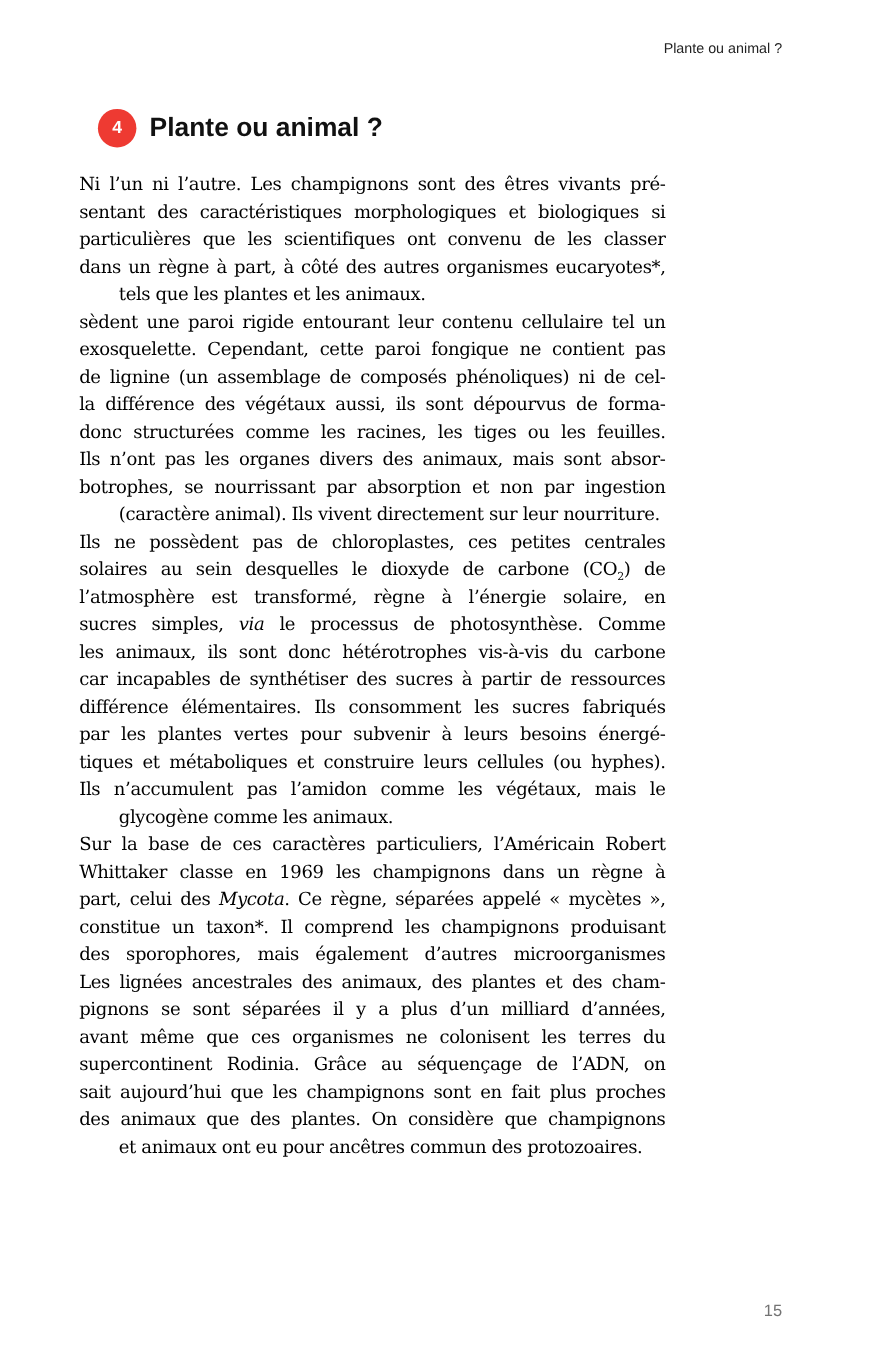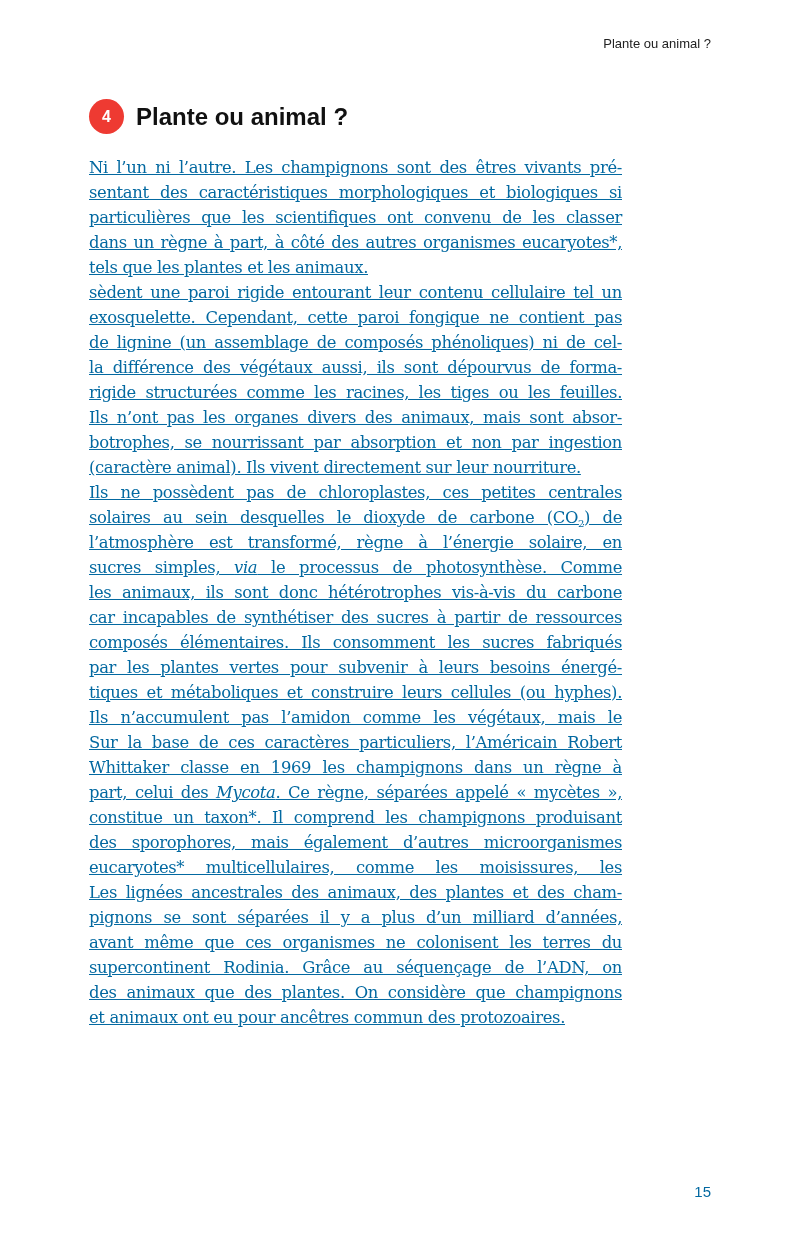--- a/index.html
+++ b/index.html
@@ -17,29 +17,29 @@
     background: #ee3a32; color: #fff;
     font-family: "Liberation Sans", sans-serif; font-weight: bold; font-size: 16px;
     display: flex; align-items: center; justify-content: center;
   }
   .chapter-title {
     margin-left: 12px;
     font-family: "Liberation Sans", sans-serif; font-weight: bold; font-size: 24px;
     color: #111;
   }
   .body-text {
-    position: absolute; top: 155px; left: 89px; width: 533px;
+    position: absolute; top: 155px; left: 72px; width: 533px;
     font-family: "DejaVu Serif", serif; font-size: 16.4px; line-height: 25px;
-    color: #0369a1; letter-spacing: -0.35px; text-decoration: underline;
+    color: #000000; letter-spacing: -0.35px;
   }
   .line { display: block; white-space: nowrap; text-align: justify; text-align-last: justify; height: 25px; }
-  .line.last { text-align-last: left; }
+  .line.last { text-align-last: left; margin-left: 36px; }
   .page-number {
     position: absolute; top: 1183px; right: 89px;
-    font-family: "Liberation Sans", sans-serif; font-size: 15px; color: #0369a1;
+    font-family: "Liberation Sans", sans-serif; font-size: 15px; color: #737373;
   }
   sub { font-size: 10px; line-height: 0; }
 </style>
 </head>
 <body>
 
 <div class="running-head">Plante ou animal ?</div>
 
 <div class="chapter-head">
   <div class="chapter-badge">4</div>
@@ -54,51 +54,52 @@
     <span class="line">particulières que les scientifiques ont convenu de les classer</span>
     <span class="line">dans un règne à part, à côté des autres organismes eucaryotes*,</span>
     <span class="line last">tels que les plantes et les animaux.</span>
   </div>
 
   <div>
     <span class="line">sèdent une paroi rigide entourant leur contenu cellulaire tel un</span>
     <span class="line">exosquelette. Cependant, cette paroi fongique ne contient pas</span>
     <span class="line">de lignine (un assemblage de composés phénoliques) ni de cel-</span>
     <span class="line">la différence des végétaux aussi, ils sont dépourvus de forma-</span>
-    <span class="line">rigide structurées comme les racines, les tiges ou les feuilles.</span>
+    <span class="line">donc structurées comme les racines, les tiges ou les feuilles.</span>
     <span class="line">Ils n’ont pas les organes divers des animaux, mais sont absor-</span>
     <span class="line">botrophes, se nourrissant par absorption et non par ingestion</span>
     <span class="line last">(caractère animal). Ils vivent directement sur leur nourriture.</span>
   </div>
 
   <div>
     <span class="line">Ils ne possèdent pas de chloroplastes, ces petites centrales</span>
     <span class="line"><span>solaires au sein desquelles le dioxyde de carbone (CO</span><sub>2</sub><span>) de</span></span>
     <span class="line">l’atmosphère est transformé, règne à l’énergie solaire, en</span>
     <span class="line"><span>sucres simples, </span><em>via</em><span> le processus de photosynthèse. Comme</span></span>
     <span class="line">les animaux, ils sont donc hétérotrophes vis-à-vis du carbone</span>
     <span class="line">car incapables de synthétiser des sucres à partir de ressources</span>
-    <span class="line">composés élémentaires. Ils consomment les sucres fabriqués</span>
+    <span class="line">différence élémentaires. Ils consomment les sucres fabriqués</span>
     <span class="line">par les plantes vertes pour subvenir à leurs besoins énergé-</span>
     <span class="line">tiques et métaboliques et construire leurs cellules (ou hyphes).</span>
     <span class="line">Ils n’accumulent pas l’amidon comme les végétaux, mais le</span>
+    <span class="line last">glycogène comme les animaux.</span>
   </div>
 
   <div>
     <span class="line">Sur la base de ces caractères particuliers, l’Américain Robert</span>
     <span class="line">Whittaker classe en 1969 les champignons dans un règne à</span>
     <span class="line"><span>part, celui des </span><em>Mycota</em><span>. Ce règne, séparées appelé « mycètes »,</span></span>
     <span class="line">constitue un taxon*. Il comprend les champignons produisant</span>
     <span class="line">des sporophores, mais également d’autres microorganismes</span>
-    <span class="line">eucaryotes* multicellulaires, comme les moisissures, les</span>
   </div>
 
   <div>
     <span class="line">Les lignées ancestrales des animaux, des plantes et des cham-</span>
     <span class="line">pignons se sont séparées il y a plus d’un milliard d’années,</span>
     <span class="line">avant même que ces organismes ne colonisent les terres du</span>
     <span class="line">supercontinent Rodinia. Grâce au séquençage de l’ADN, on</span>
+    <span class="line">sait aujourd’hui que les champignons sont en fait plus proches</span>
     <span class="line">des animaux que des plantes. On considère que champignons</span>
     <span class="line last">et animaux ont eu pour ancêtres commun des protozoaires.</span>
   </div>
 </div>
 
 <div class="page-number">15</div>
 
 </body></html>

